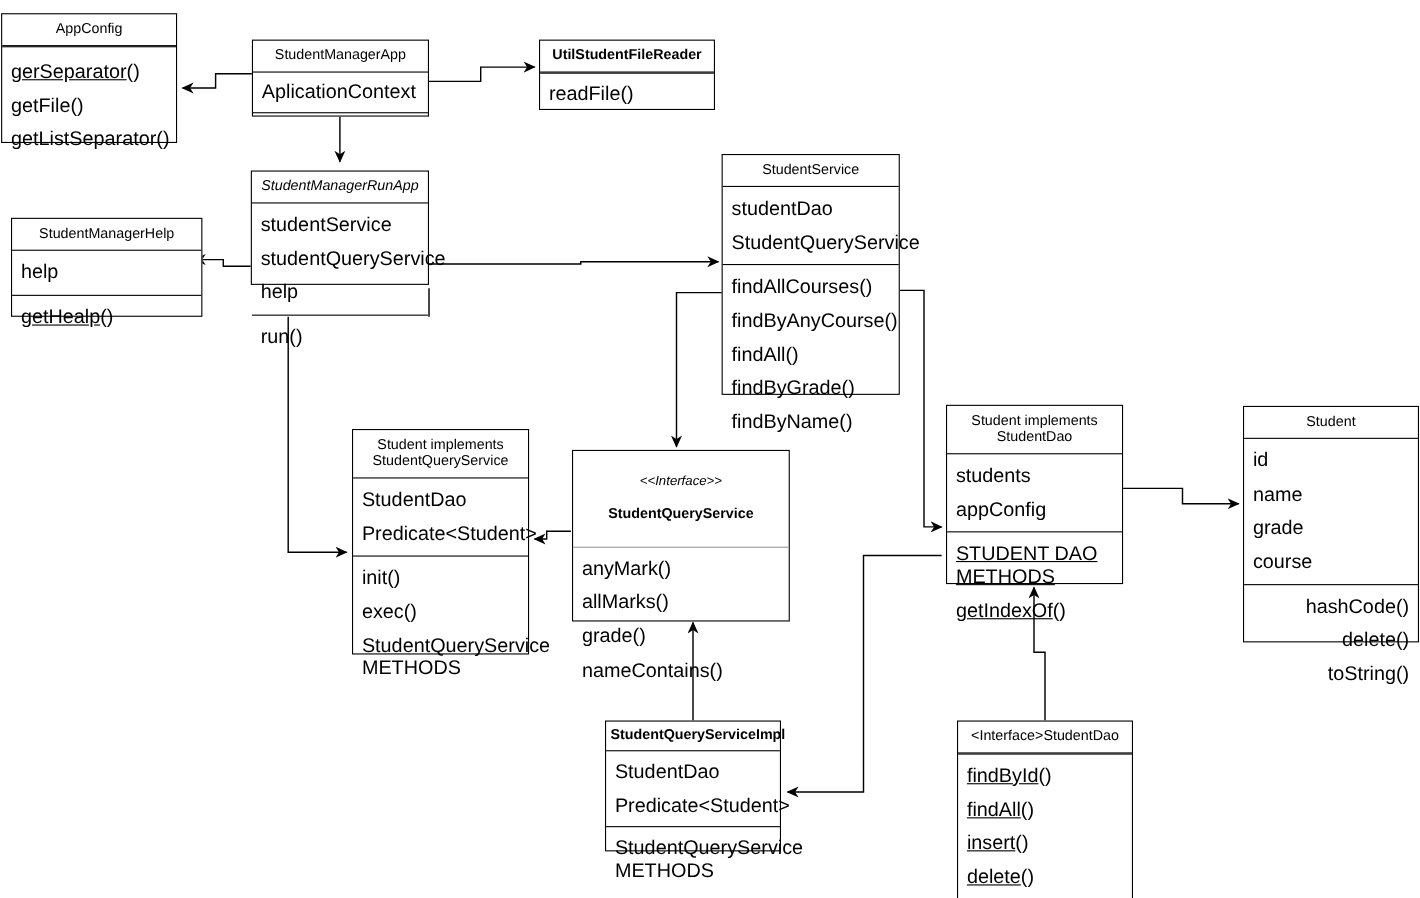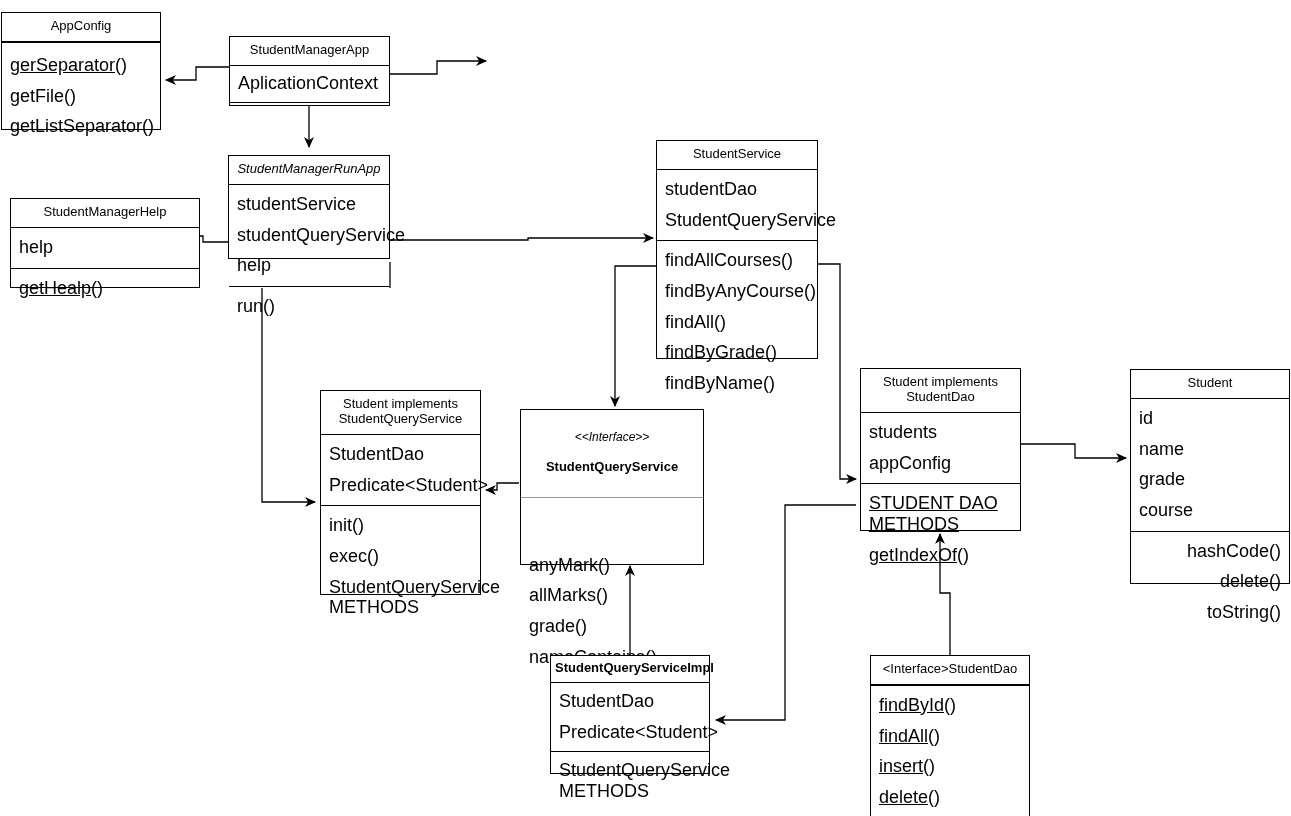--- a/index.html
+++ b/index.html
@@ -136,36 +136,45 @@
   <div class="uml-class" style="left:229px; top:26px; width:161px; height:70px;">
     <div class="compartment">
       <div class="cls-title">StudentManagerApp</div>
     </div>
     <div class="compartment" style="padding:2px 0 3px 0;">
       <div class="member">AplicationContext</div>
     </div>
     <div class="compartment empty-strip" style="height:14px;"></div>
   </div>
 
+  <div class="uml-class" style="left:490px; top:26px; width:160px; height:64px;">
+    <div class="compartment">
+      <div class="cls-title bold">UtilStudentFileReader</div>
+    </div>
+    <div class="compartment empty-strip" style="height:4px;"></div>
+    <div class="compartment" style="padding:3px 0 3px 0;">
+      <div class="member">readFile()</div>
+    </div>
+  </div>
 
   <div class="uml-class" style="left:228px; top:145px; width:162px; height:104px;">
     <div class="compartment">
       <div class="cls-title italic">StudentManagerRunApp</div>
     </div>
     <div class="compartment member-list" style="padding:4px 0 5px 0;">
       <div class="member">studentService</div>
       <div class="member">studentQueryService</div>
       <div class="member">help</div>
     </div>
     <div class="compartment" style="padding:4px 0 4px 0;">
       <div class="member">run()</div>
     </div>
   </div>
 
-  <div class="uml-class" style="left:10px; top:188px; width:190px; height:90px;">
+  <div class="uml-class" style="left:10px; top:188px; width:174px; height:90px;">
     <div class="compartment">
       <div class="cls-title">StudentManagerHelp</div>
     </div>
     <div class="compartment" style="padding:4px 0 5px 0;">
       <div class="member">help</div>
     </div>
     <div class="compartment" style="padding:4px 0 5px 0;">
       <div class="member"><span class="u">getHealp</span>()</div>
     </div>
   </div>
@@ -197,21 +206,21 @@
       <div class="member">Predicate&lt;Student&gt;</div>
     </div>
     <div class="compartment member-list" style="padding:4px 0 5px 0;">
       <div class="member">init()</div>
       <div class="member">exec()</div>
       <div class="member">StudentQueryService
 METHODS</div>
     </div>
   </div>
 
-  <div class="uml-class" style="left:520px; top:399px; width:184px; height:156px;gap:48px;">
+  <div class="uml-class" style="left:520px; top:399px; width:198px; height:156px;">
     <div class="compartment" style="border-bottom-color:#9a9a9a;">
       <div class="cls-title">
         <span class="stereo-line">&lt;&lt;Interface&gt;&gt;</span>
         <span class="stereo-name">StudentQueryService</span>
       </div>
     </div>
     <div class="compartment member-list" style="padding:4px 0 5px 0;">
       <div class="member">anyMark()</div>
       <div class="member">allMarks()</div>
       <div class="member">grade()</div>

